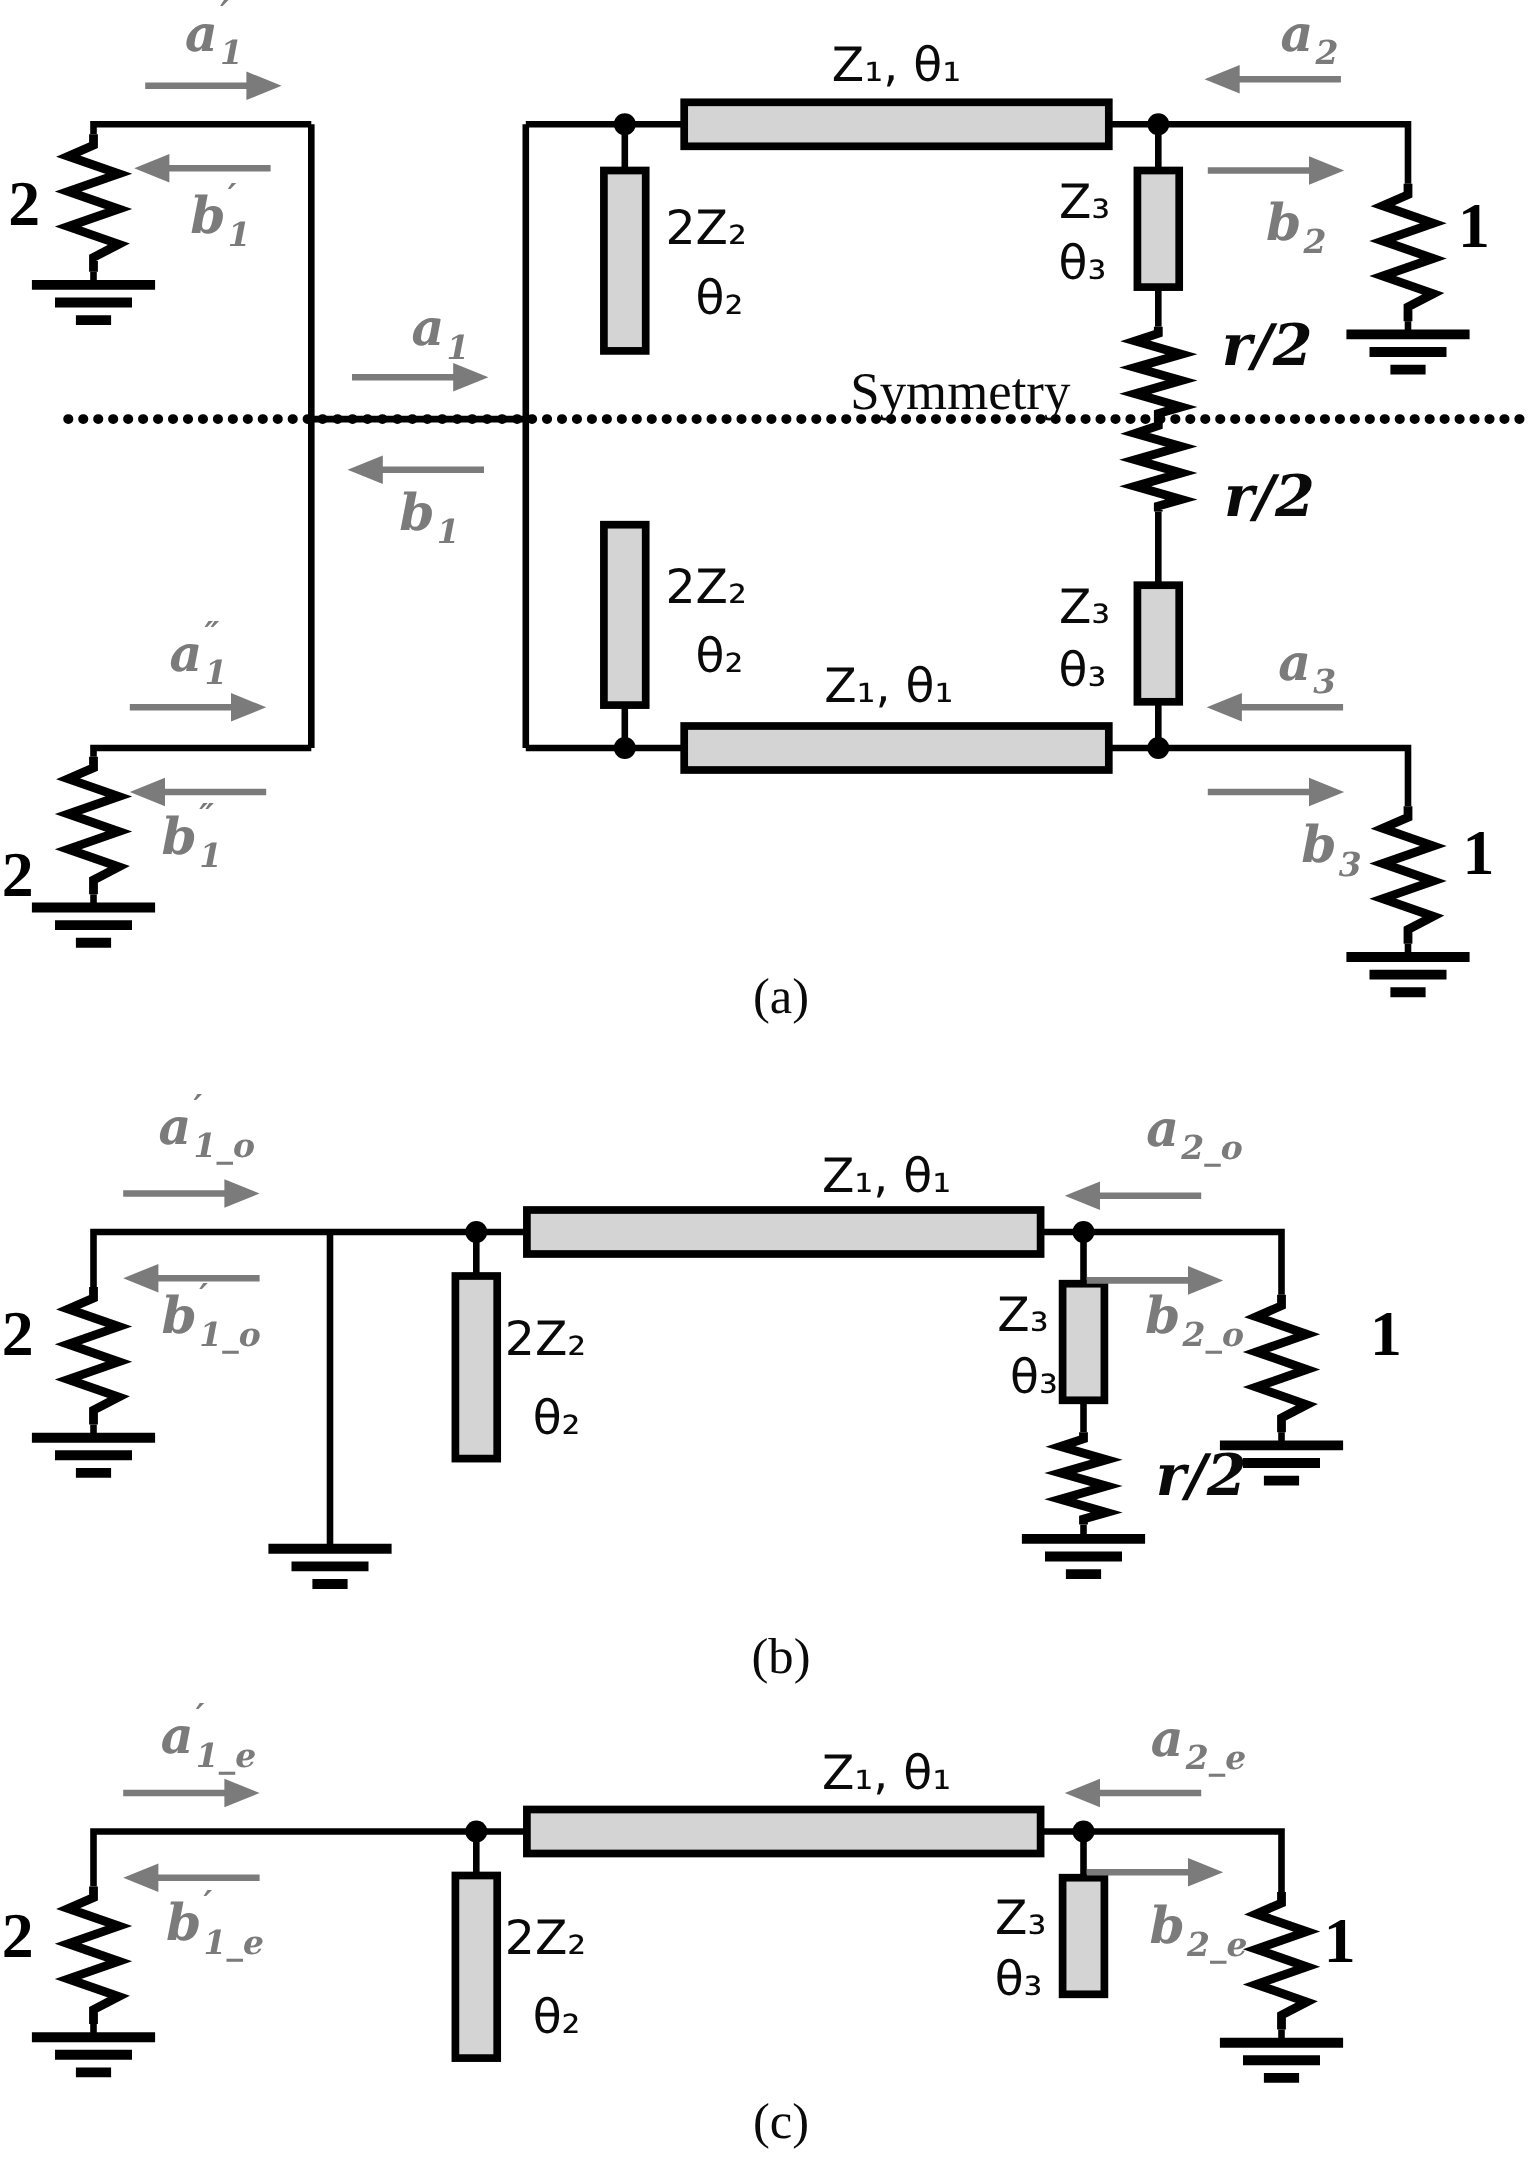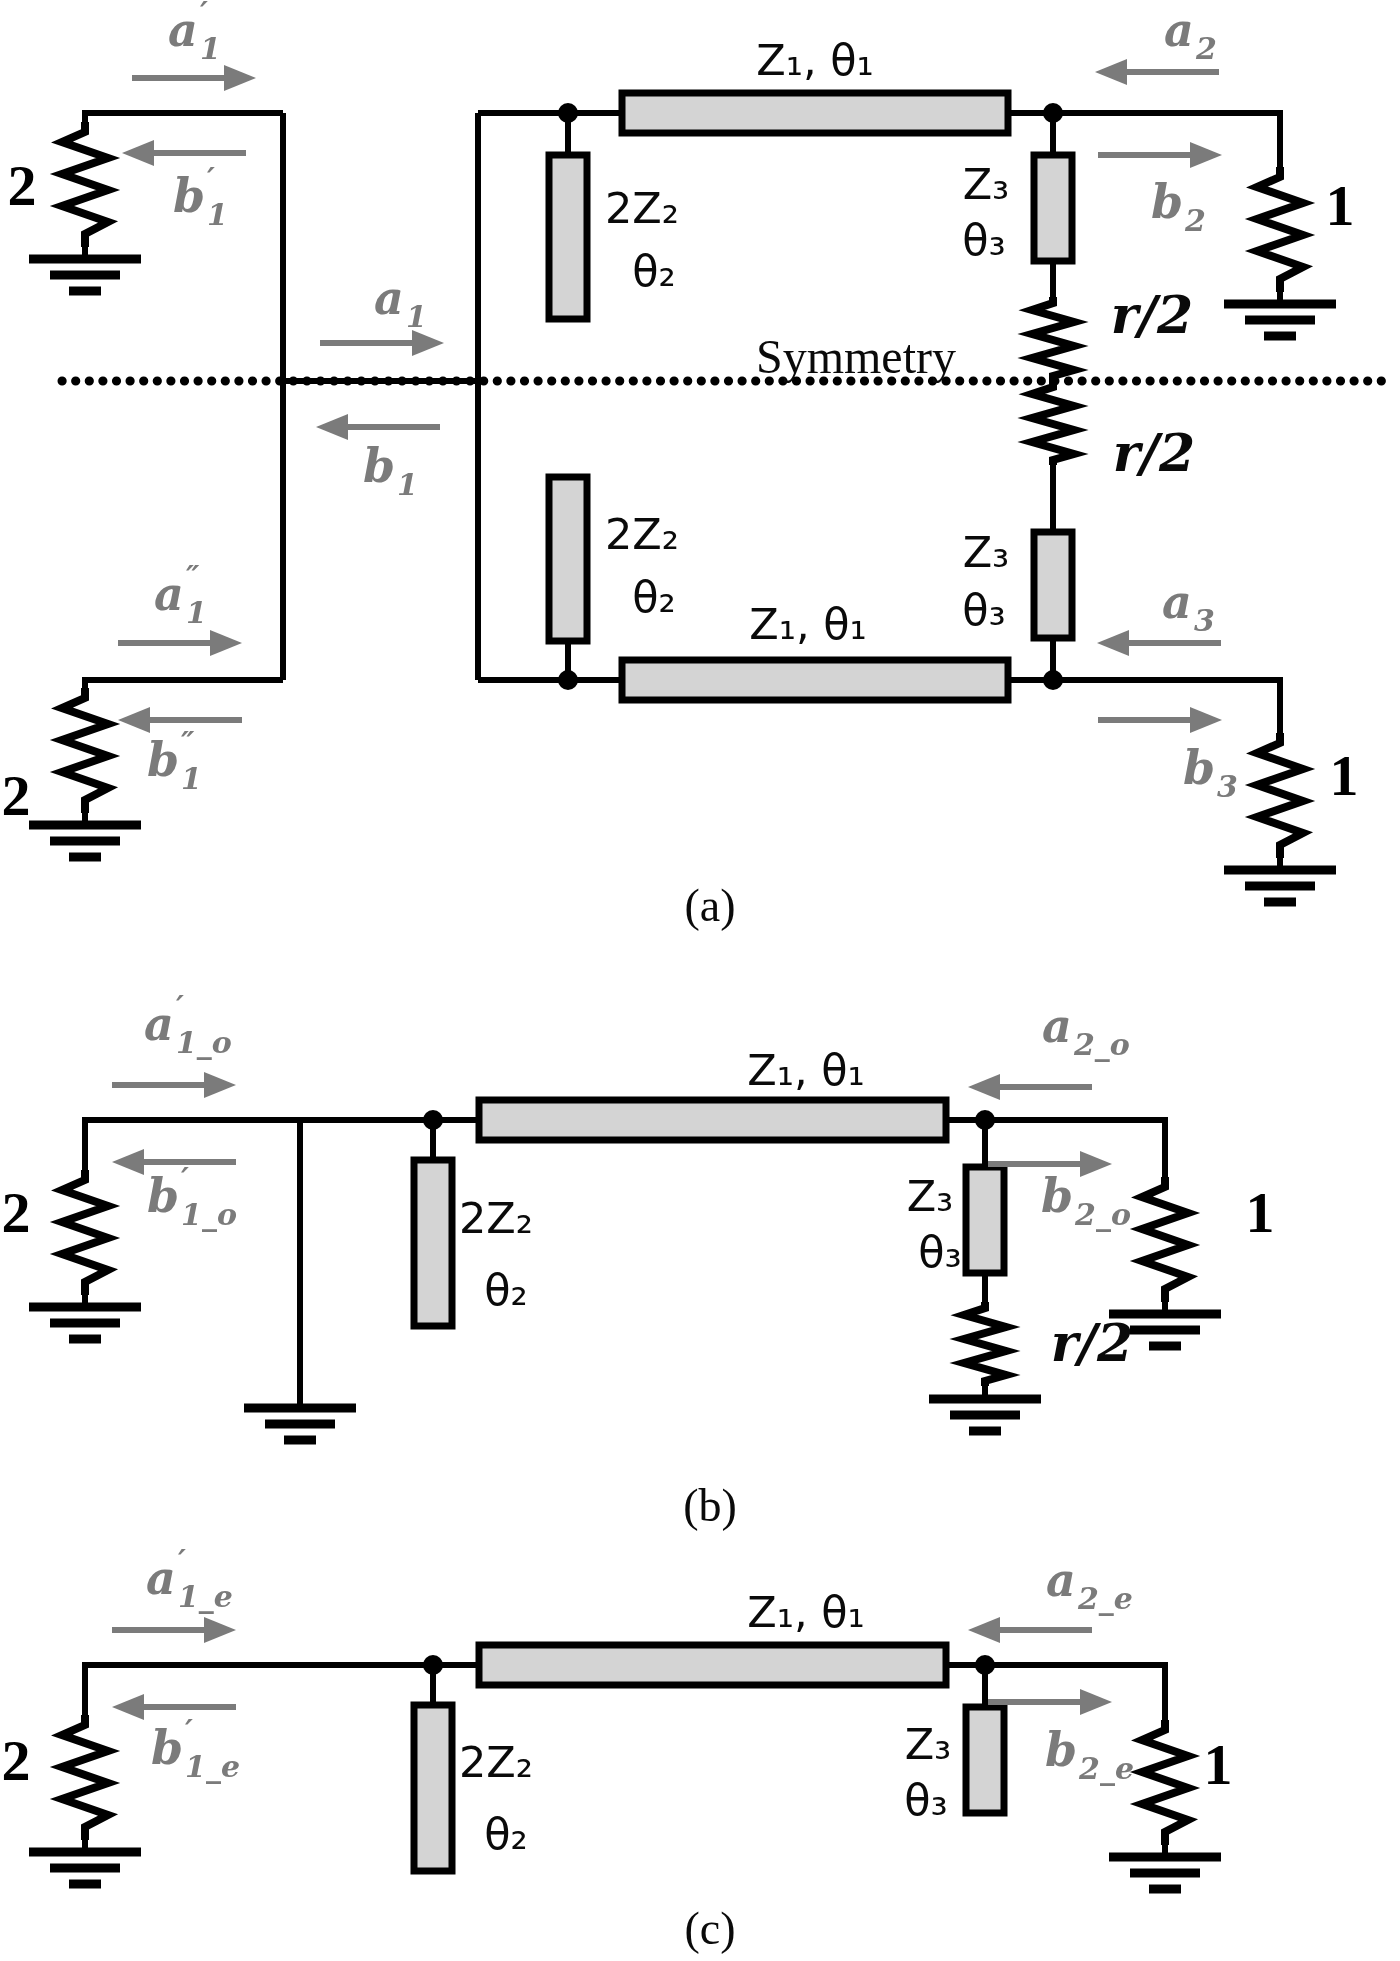--- a/index.html
+++ b/index.html
@@ -3,21 +3,21 @@
 <meta charset="utf-8">
 <style>
   html,body{margin:0;padding:0;background:#fff;}
   body{width:1400px;height:1961px;position:relative;overflow:hidden;
        font-family:"DejaVu Sans",sans-serif;}
   .stage{position:absolute;left:0;top:0;width:1400px;height:1961px;}
   svg.art{position:absolute;left:0;top:0;}
   .lbl{position:absolute;transform:translate(-50%,-50%);white-space:nowrap;color:#000;}
   .comp{font:43px "DejaVu Sans",sans-serif;color:#0a0a0a;}
   .port{font:bold 58px "Liberation Serif",serif;color:#000;}
-  .sym{font:48px "Liberation Serif",serif;color:#0a0a0a;}
+  .sym{font:48px "Liberation Serif",serif;color:#0a0a0a;margin-left:17px;}
   .cap{font:46px "Liberation Serif",serif;color:#0a0a0a;}
   .rhalf{font:italic bold 52px "DejaVu Serif",serif;color:#0a0a0a;}
   .wave{font:italic bold 46px "DejaVu Serif",serif;color:#7b7b7b;}
   .wave .ps{position:relative;display:inline-block;width:26px;height:46px;vertical-align:bottom;}
   .wave .pr{position:absolute;left:2px;top:-16px;font-size:30px;}
   .wave .sb{position:absolute;left:2px;top:20px;font-size:30px;white-space:nowrap;}
 </style>
 </head>
 <body>
 

